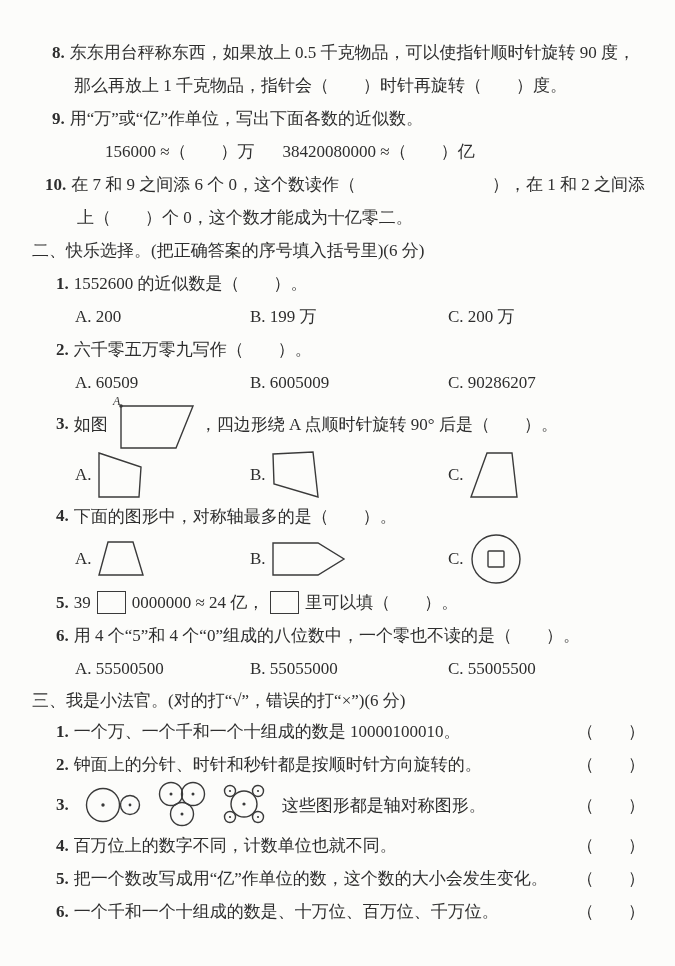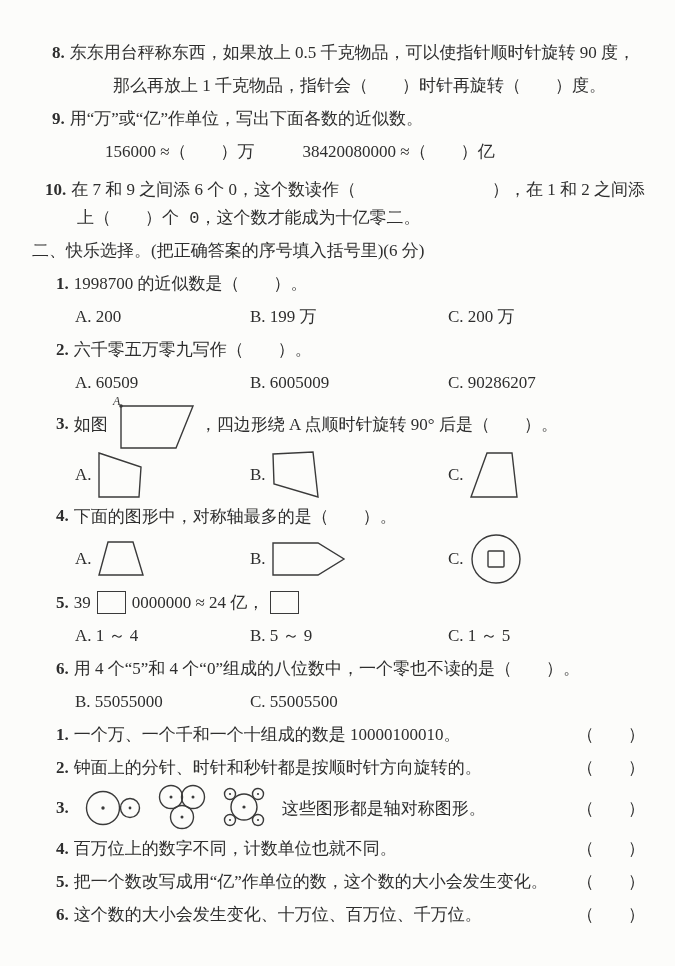--- a/index.html
+++ b/index.html
@@ -12,24 +12,24 @@
     background:#fcfcfa;
     color:#2e2e2e;
     font-family:"Liberation Serif","DejaVu Serif",serif;
     font-size:17px;
     overflow:hidden;
   }
   .line{height:33px;display:flex;align-items:center;white-space:nowrap;}
   .num{font-weight:700;margin-right:5px;}
   .ind-q{padding-left:20px;}      
   .ind-c{padding-left:24px;}      
-  .ind-cont{padding-left:42px;justify-content:center;}   
-  .ind-cont2{padding-left:45px;font-family:Liberation Mono, monospace;}
-  .approx-row .e2{margin-left:48px;font-family:Liberation Serif, serif;}
-  .split{justify-content:space-between;align-items:flex-end;}
+  .ind-cont{padding-left:42px;}   
+  .ind-cont2{padding-left:45px;}
+  .approx-row .e2{margin-left:28px;font-family:Liberation Serif, serif;}
+  .split{justify-content:space-between;}
   .opts{display:grid;grid-template-columns:175px 198px 1fr;margin-left:43px;height:33px;align-items:center;white-space:nowrap;}
   .shape-row{display:grid;grid-template-columns:175px 198px 1fr;margin-left:43px;align-items:center;}
   .h52{height:52px;}
   .h55{height:55px;}
   .h50{height:50px;}
   .h30{height:30px;}
   .h48{height:48px;}
   .shape-cell{display:flex;align-items:center;gap:6px;}
   svg{display:block;}
   svg polygon, svg circle, svg rect{fill:none;stroke:#3a3a3a;stroke-width:1.4;stroke-linejoin:miter;}
@@ -71,21 +71,21 @@
   <div class="line ind-cont2">
     <span>上（　　）个 0，这个数才能成为十亿零二。</span>
   </div>
 
   <div class="line">
     <span>二、快乐选择。(把正确答案的序号填入括号里)(6 分)</span>
   </div>
 
   <div class="line ind-c">
     <span class="num">1.</span>
-    <span>1998700 的近似数是（　　）。</span>
+    <span>1552600 的近似数是（　　）。</span>
   </div>
   <div class="opts">
     <span>A. 200</span>
     <span>B. 199 万</span>
     <span>C. 200 万</span>
   </div>
 
   <div class="line ind-c">
     <span class="num">2.</span>
     <span>六千零五万零九写作（　　）。</span>
@@ -152,36 +152,36 @@
       </svg>
     </span>
   </div>
 
   <div class="line ind-c">
     <span class="num">5.</span>
     <span>39</span>
     <span class="blank-box"></span>
     <span>0000000 ≈ 24 亿，</span>
     <span class="blank-box"></span>
-  </div>
-  <div class="opts">
-    <span>A. 1 ～ 4</span>
-    <span>B. 5 ～ 9</span>
-    <span>C. 1 ～ 5</span>
+    <span>里可以填（　　）。</span>
   </div>
 
   <div class="line ind-c">
     <span class="num">6.</span>
     <span>用 4 个“5”和 4 个“0”组成的八位数中，一个零也不读的是（　　）。</span>
   </div>
   <div class="opts">
+    <span>A. 55500500</span>
     <span>B. 55055000</span>
     <span>C. 55005500</span>
   </div>
 
+  <div class="line h30">
+    <span>三、我是小法官。(对的打“√”，错误的打“×”)(6 分)</span>
+  </div>
 
   <div class="jrow">
     <span><span class="num">1.</span><span>一个万、一个千和一个十组成的数是 10000100010。</span></span>
     <span class="bracket">（　　）</span>
   </div>
 
   <div class="jrow">
     <span><span class="num">2.</span><span>钟面上的分针、时针和秒针都是按顺时针方向旋转的。</span></span>
     <span class="bracket">（　　）</span>
   </div>
@@ -224,17 +224,17 @@
     <span><span class="num">4.</span><span>百万位上的数字不同，计数单位也就不同。</span></span>
     <span class="bracket">（　　）</span>
   </div>
 
   <div class="jrow">
     <span><span class="num">5.</span><span>把一个数改写成用“亿”作单位的数，这个数的大小会发生变化。</span></span>
     <span class="bracket">（　　）</span>
   </div>
 
   <div class="jrow">
-    <span><span class="num">6.</span><span>这个数的大小会发生变化、十万位、百万位、千万位。</span></span>
+    <span><span class="num">6.</span><span>一个千和一个十组成的数是、十万位、百万位、千万位。</span></span>
     <span class="bracket">（　　）</span>
   </div>
 
 </div>
 
 </body></html>

